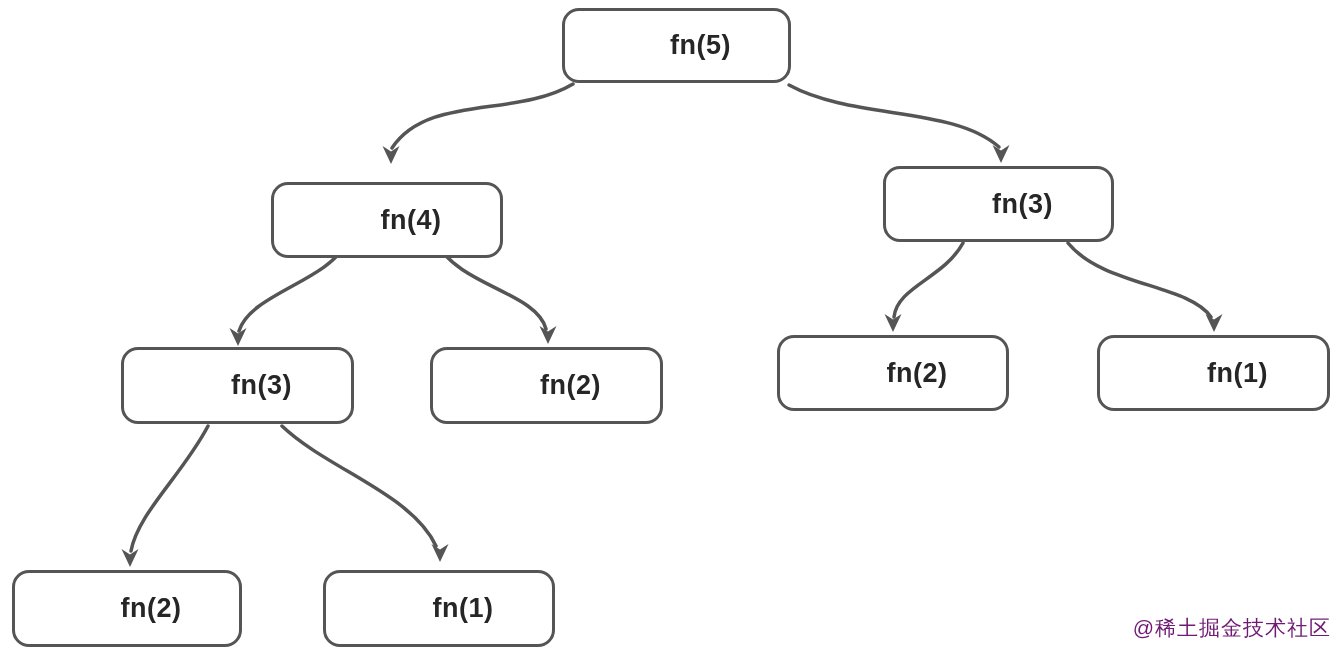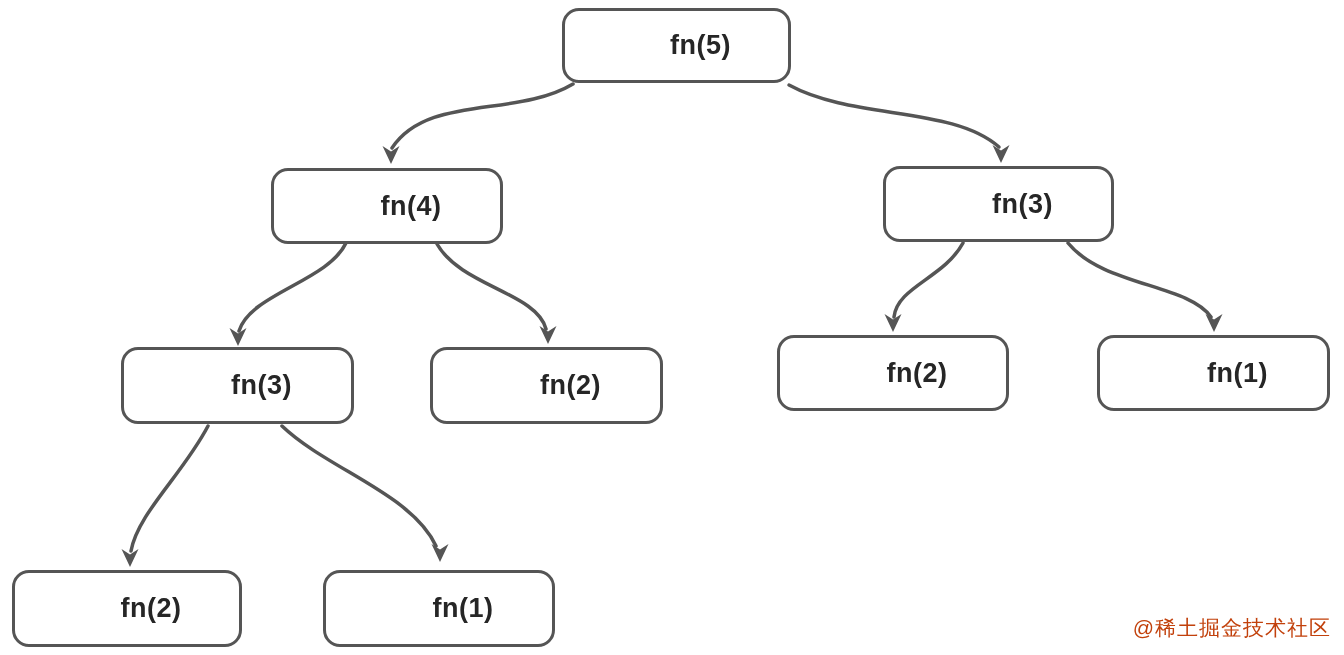--- a/index.html
+++ b/index.html
@@ -53,25 +53,25 @@
       <path d="M 548 344 L 539.5 326 L 548 331.5 L 556.5 326 Z" fill="#555555"></path>
       <path d="M 963 243 C 944 278 897 287 894 317" fill="none" stroke="#555555" stroke-width="3.5" stroke-linecap="round"></path>
       <path d="M 893 332 L 884.5 314 L 893 319.5 L 901.5 314 Z" fill="#555555"></path>
       <path d="M 1068 243 C 1103 286 1188 284 1211 317" fill="none" stroke="#555555" stroke-width="3.5" stroke-linecap="round"></path>
       <path d="M 1214 332 L 1205.5 314 L 1214 319.5 L 1222.5 314 Z" fill="#555555"></path>
       <path d="M 208 426 C 183 474 138 513 131 551" fill="none" stroke="#555555" stroke-width="3.5" stroke-linecap="round"></path>
       <path d="M 130 567 L 121.5 549 L 130 554.5 L 138.5 549 Z" fill="#555555"></path>
       <path d="M 282 426 C 327 469 412 494 436 546" fill="none" stroke="#555555" stroke-width="3.5" stroke-linecap="round"></path>
       <path d="M 440 562 L 431.5 544 L 440 549.5 L 448.5 544 Z" fill="#555555"></path>
     </svg>
-  <div class="watermark" style="color: #c2410c;">@稀土掘金技术社区</div>
+  <div class="watermark" style="color: #701a75;">@稀土掘金技术社区</div>
 <div class="node" style="left: 562px; top: 8px; width: 229px; height: 75px; border-width: 3.5px; border-color: rgb(85, 85, 85); border-radius: 17px; background: rgb(255, 255, 255);">
       <span class="node-label" style="color: rgb(38, 38, 38);">fn(5)</span>
     </div>
-    <div class="node" style="left: 271px; top: 168px; width: 232px; height: 76px; border-width: 3.5px; border-color: rgb(85, 85, 85); border-radius: 17px; background: rgb(255, 255, 255);">
+    <div class="node" style="left: 271px; top: 182px; width: 232px; height: 76px; border-width: 3.5px; border-color: rgb(85, 85, 85); border-radius: 17px; background: rgb(255, 255, 255);">
       <span class="node-label" style="color: rgb(38, 38, 38);">fn(4)</span>
     </div>
     <div class="node" style="left: 883px; top: 166px; width: 231px; height: 76px; border-width: 3.5px; border-color: rgb(85, 85, 85); border-radius: 17px; background: rgb(255, 255, 255);">
       <span class="node-label" style="color: rgb(38, 38, 38);">fn(3)</span>
     </div>
     <div class="node" style="left: 121px; top: 347px; width: 233px; height: 77px; border-width: 3.5px; border-color: rgb(85, 85, 85); border-radius: 17px; background: rgb(255, 255, 255);">
       <span class="node-label" style="color: rgb(38, 38, 38);">fn(3)</span>
     </div>
     <div class="node" style="left: 430px; top: 347px; width: 233px; height: 77px; border-width: 3.5px; border-color: rgb(85, 85, 85); border-radius: 17px; background: rgb(255, 255, 255);">
       <span class="node-label" style="color: rgb(38, 38, 38);">fn(2)</span>

